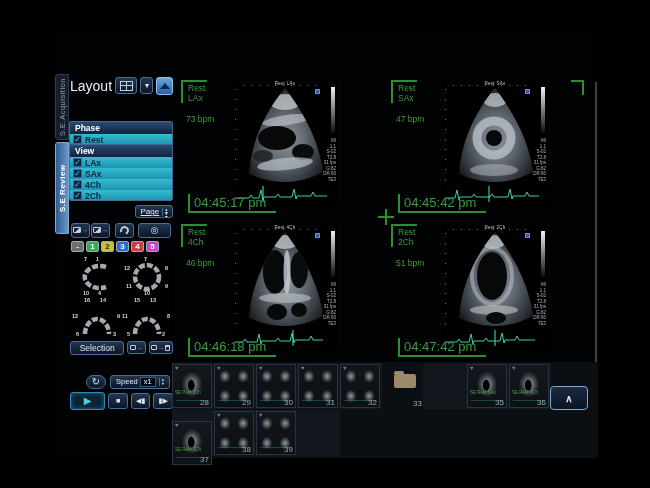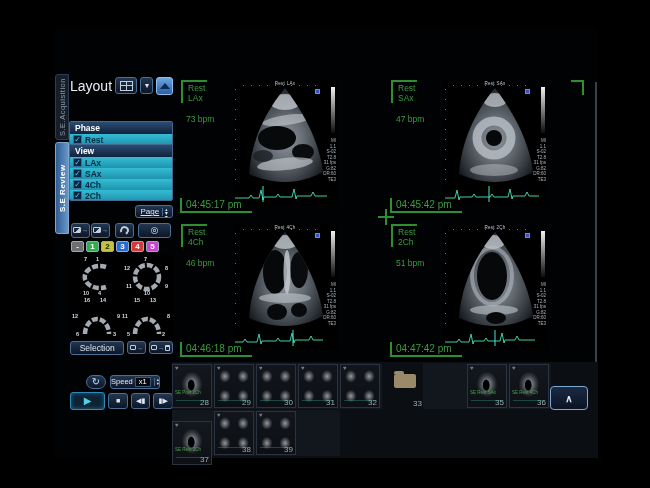--- a/index.html
+++ b/index.html
@@ -77,35 +77,35 @@
   .cine-hdr { position:absolute; left:2px; top:283px; width:103px; height:15px; display:flex; gap:3px; align-items:center; }
   .cine-pill { width:62px; height:13px; font-size:7.5px; gap:3px; border-radius:6px; }
   .cine-pill .tri { font-size:6px; color:#cfe0f0; }
   .mini-box { width:12px; height:12px; border:1px solid #3a5878; background:#0a1220; }
   .mag-btn { width:20px; height:14px; }
   .mag { position:relative; width:8px; height:8px; border:1.5px solid #d0dcea; border-radius:50%; }
   .mag::after { content:""; position:absolute; width:4px; height:1.5px; background:#d0dcea; transform:rotate(45deg); right:-3px; bottom:-1px; }
 
   .speed-row { position:absolute; left:18px; top:300px; width:88px; height:15px; display:flex; gap:4px; align-items:center; }
   .loop-btn { width:20px; height:14px; font-size:10px; border-radius:7px; color:#bfe2ff; }
-  .speed-pill { height:14px; width:50px; font-size:7.5px; gap:2px; }
+  .speed-pill { height:14px; width:60px; font-size:7.5px; gap:2px; }
   .speed-val { background:#04080e; border:1px solid #3a5878; color:#fff; font-size:7.5px; padding:0 3px; height:10px; display:flex; align-items:center; }
 
   .transport-row { position:absolute; left:2px; top:317px; width:103px; height:19px; display:flex; gap:3px; align-items:center; }
   .play-btn { flex:1.9; height:18px; background:#0d2334; border:1px solid #2f89b8; box-shadow:0 0 4px rgba(60,180,230,.5) inset; color:#4fd0e8; font-size:10px; }
   .stop-btn,.prev-btn,.next-btn { flex:1; height:16px; font-size:7px; }
 
   
   .vpgrid { position:absolute; left:120px; top:44px; width:420px; height:288px; }
   .vp { position:absolute; width:210px; height:144px; }
   .vp0 { left:0; top:0; } .vp1 { left:210px; top:0; } .vp2 { left:0; top:144px; } .vp3 { left:210px; top:144px; }
   .vp-label { position:absolute; left:6px; top:8px; padding:1px 0 0 5px; border-left:2px solid #2f8f2f; border-top:2px solid #2f8f2f;
     color:#3f9b3f; font-size:8.5px; line-height:10px; min-width:26px; }
   .vp-bpm { position:absolute; left:11px; top:42px; color:#3f9b3f; font-size:8.5px; }
-  .vp-time { position:absolute; left:5px; bottom:3px; color:#3f9b3f; font-size:10px;
+  .vp-time { position:absolute; left:13px; bottom:3px; color:#3f9b3f; font-size:13px;
     border-left:2px solid #2f8f2f; border-bottom:2px solid #2f8f2f; padding:1px 10px 1px 4px; }
   .vp-img { position:absolute; left:58px; top:8px; width:104px; height:126px; background:#000; }
   .vp-title { position:absolute; top:1px; left:0; right:0; text-align:center; font-size:4.5px; color:#c6ccd4; letter-spacing:.3px; }
   .ruler-t { position:absolute; top:5px; left:10px; right:14px; height:1px;
     background:repeating-linear-gradient(90deg,#6f747a 0 1px,transparent 1px 8px); }
   .ruler-l { position:absolute; top:9px; bottom:24px; left:2px; width:1px;
     background:repeating-linear-gradient(#6f747a 0 1px,transparent 1px 10px); }
   .sector-svg { position:absolute; left:6px; top:6px; }
   .gsbar { position:absolute; right:2px; top:7px; width:4px; height:46px; background:linear-gradient(#f2f2f2,#0c0c0c); }
   .marker { position:absolute; right:17px; top:9px; width:5px; height:5px; background:#2e57c8; border:1px solid #7a8ab8; }

